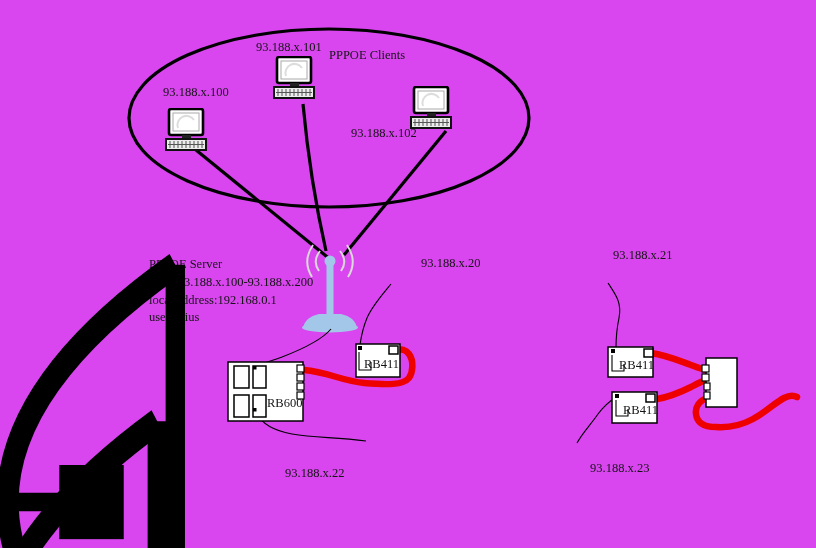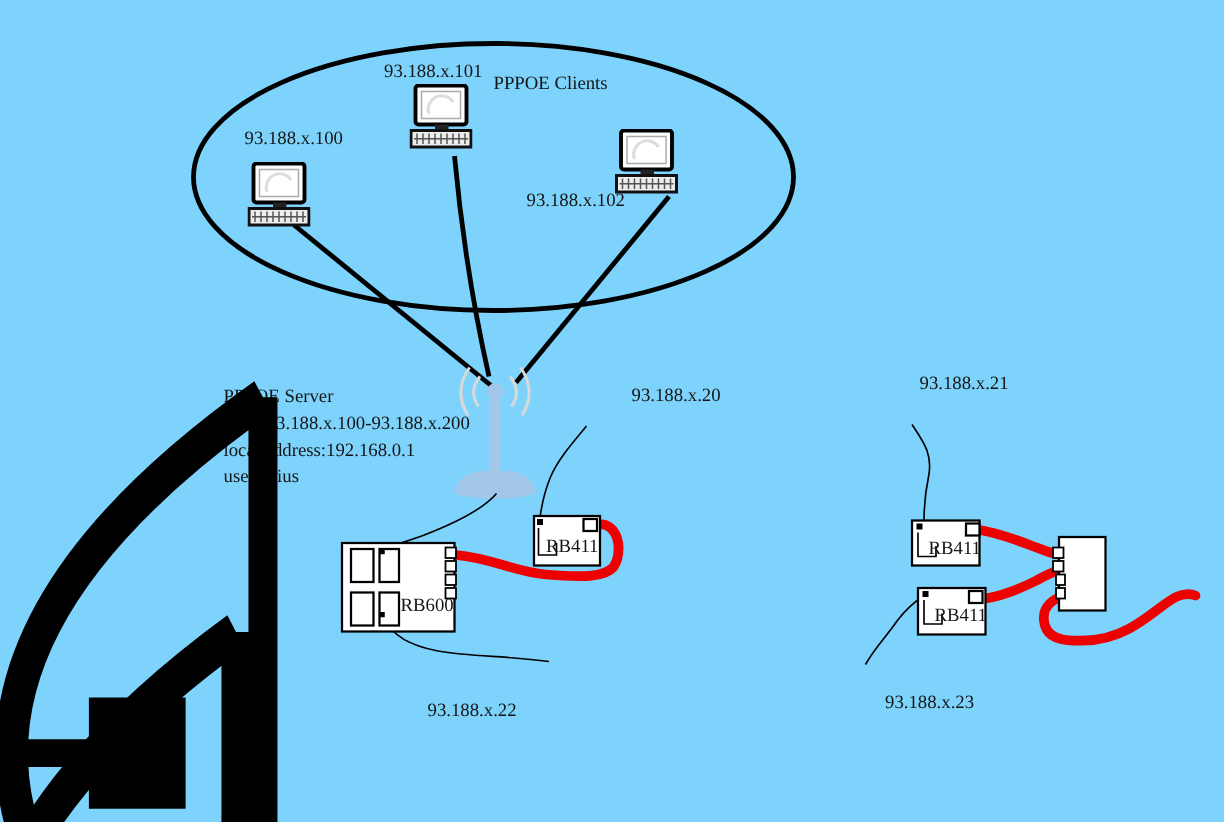--- a/index.html
+++ b/index.html
@@ -1,16 +1,16 @@
 <!DOCTYPE html>
 <html><head>
 <meta charset="utf-8">
 <style>
   html,body{margin:0;padding:0;background:#ffffff;}
-  .stage{position:relative;width:816px;height:548px;background:#7dd3fc;overflow:hidden;
+  .stage{position:relative;width:816px;height:548px;background:#d946ef;overflow:hidden;
          font-family:"Liberation Serif", serif;}
   svg{position:absolute;left:0;top:0;}
   .bold-ink{stroke:#000000;fill:none;stroke-width:3.2;}
   .thin-wire{stroke:#000000;fill:none;stroke-width:1.1;}
   .red-cable{stroke:#ee0000;fill:none;stroke-width:6.5;stroke-linecap:round;stroke-linejoin:round;}
   .blue-part{fill:#a2c7e8;stroke:none;}
   .wifi-arc{stroke:#d9d9d9;fill:none;stroke-width:2;}
   .box{fill:#ffffff;stroke:#000000;stroke-width:1.5;}
   .port{fill:#ffffff;stroke:#000000;stroke-width:1.2;}
   .lbl{font-family:"Liberation Serif", serif;font-size:12.5px;fill:#141414;}

